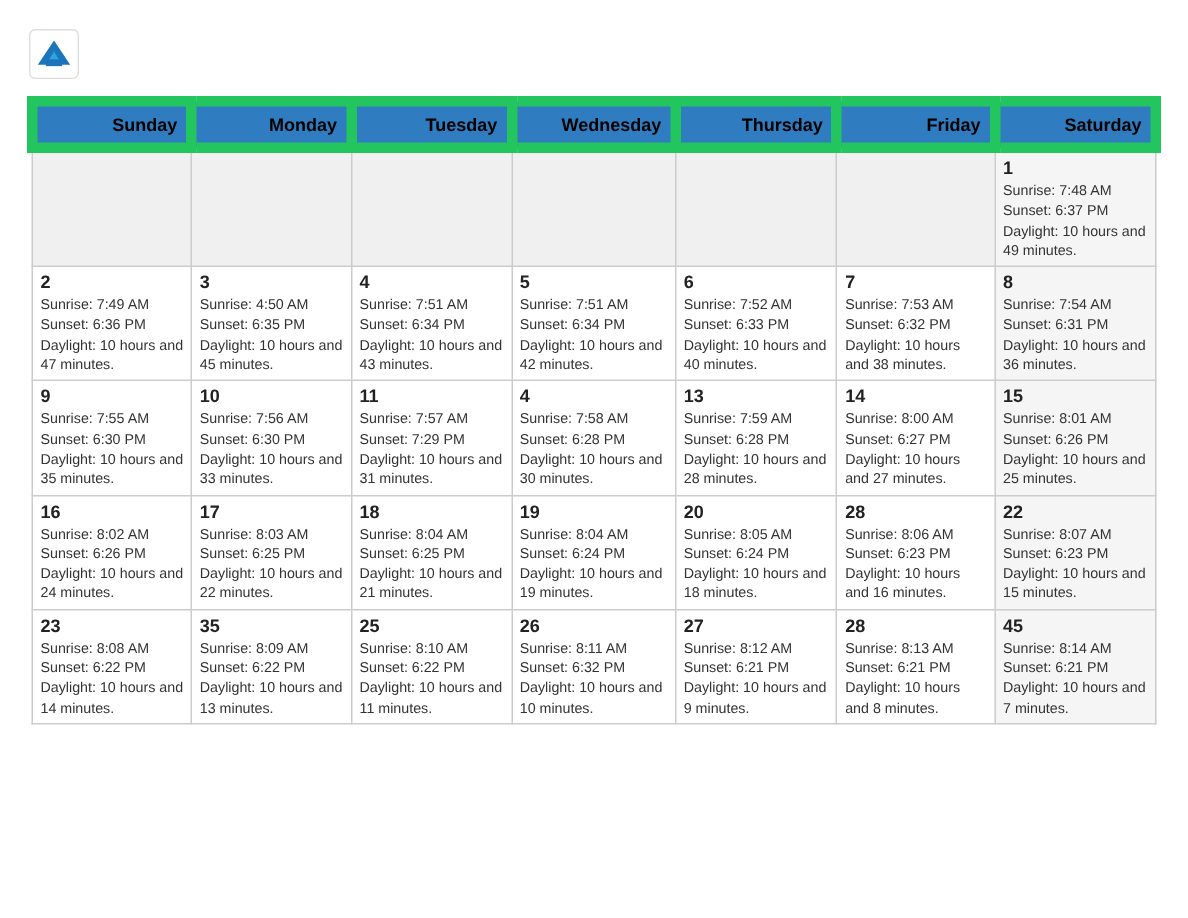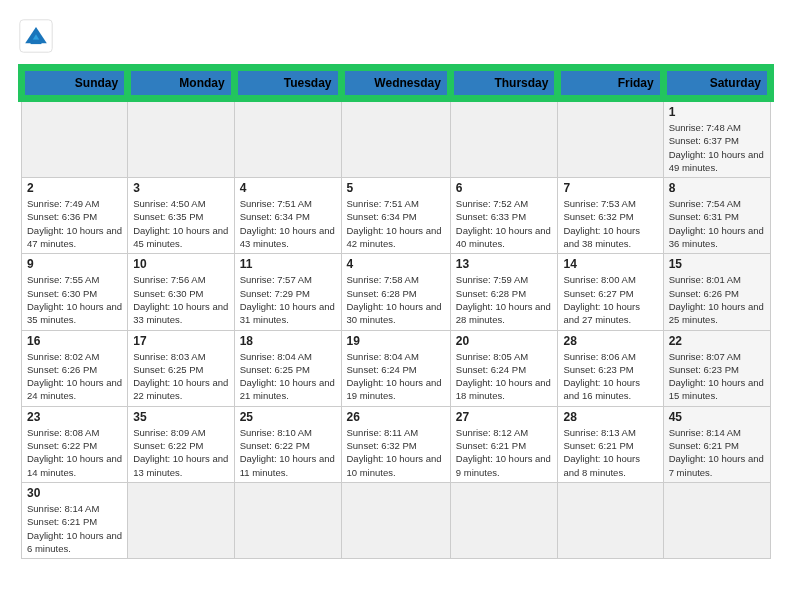--- a/index.html
+++ b/index.html
@@ -338,30 +338,15 @@
 and 8 minutes.</div>
           </td>
           <td class="shaded">
             <div class="day-num">45</div>
             <div class="day-info">Sunrise: 8:14 AM
 Sunset: 6:21 PM
 Daylight: 10 hours
 and 7 minutes.</div>
           </td>
         </tr>
-        <tr>
-          <td>
-            <div class="day-num">30</div>
-            <div class="day-info">Sunrise: 8:14 AM
-Sunset: 6:21 PM
-Daylight: 10 hours
-and 6 minutes.</div>
-          </td>
-          <td class="empty"></td>
-          <td class="empty"></td>
-          <td class="empty"></td>
-          <td class="empty"></td>
-          <td class="empty"></td>
-          <td class="empty"></td>
-        </tr>
       </tbody>
   </table>
 </div>
 
 </body></html>

